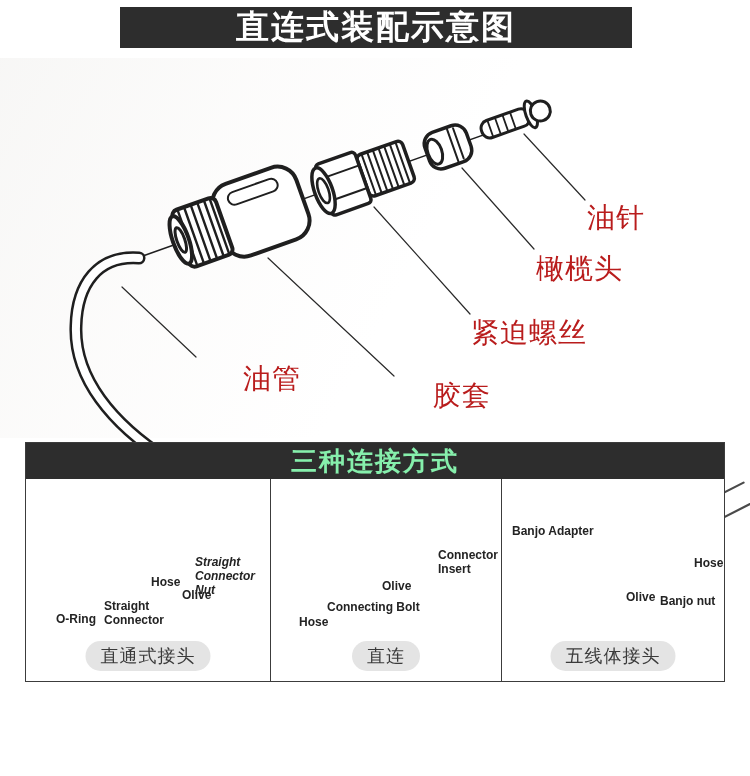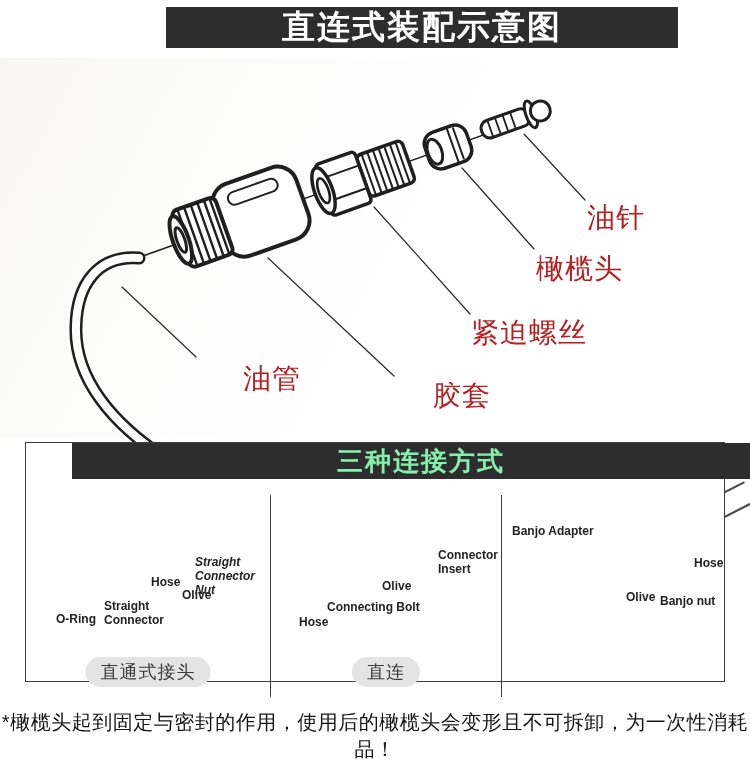--- a/index.html
+++ b/index.html
@@ -1,33 +1,33 @@
 <!DOCTYPE html>
 <html><head>
 <meta charset="utf-8">
 <style>
   html,body{margin:0;padding:0;background:#fff;}
   #page{position:relative;width:750px;height:776px;background:#ffffff;overflow:hidden;
         font-family:"Liberation Sans","DejaVu Sans",sans-serif;color:#111;}
   .wash{position:absolute;left:0;top:58px;width:750px;height:380px;
         background:linear-gradient(118deg,#f1f0ee 0%,#faf9f8 28%,#ffffff 55%);opacity:.55;}
   .banner{position:absolute;background:#2d2d2d;color:#fff;display:flex;
-          align-items:center;justify-content:center;font-weight:bold;margin-left:46px;}
+          align-items:center;justify-content:center;font-weight:bold;}
   #top-banner{left:120px;top:7px;width:512px;height:41px;font-size:33px;letter-spacing:2px;}
   .cn-label{position:absolute;font-size:28px;color:#b91c1c;font-weight:500;
             letter-spacing:1px;white-space:nowrap;}
   #diagram-svg{position:absolute;left:0;top:0;}
   
   #methods-box{position:absolute;left:25px;top:442px;width:700px;height:240px;
                border:1px solid #3c3c3c;box-sizing:border-box;background:#fff;}
   #methods-header{position:absolute;left:0;top:0;width:100%;height:36px;background:#2d2d2d;
                   color:#86efac;display:flex;align-items:center;justify-content:center;
                   font-size:26px;font-weight:bold;letter-spacing:2px;}
   #panels{position:absolute;left:0;top:36px;width:100%;height:202px;display:flex;}
-  .panel{position:relative;height:100%;box-sizing:border-box;margin-top:16px;}
+  .panel{position:relative;height:100%;box-sizing:border-box;}
   .panel.div{border-right:1px solid #3c3c3c;}
   #panel-1{width:245px;} #panel-2{width:231px;} #panel-3{width:222px;}
   .en-label{position:absolute;font-size:12px;color:#232323;line-height:1.18;
             font-weight:bold;letter-spacing:0;}
   .chip{position:absolute;bottom:10px;left:50%;transform:translateX(-50%);
         background:#e4e4e4;color:#3a3a3a;font-size:18px;font-weight:500;letter-spacing:1px;
         padding:3px 15px;border-radius:15px;white-space:nowrap;}
   #footnote{position:absolute;left:0;top:709px;width:750px;text-align:center;
             font-size:20px;color:#141414;letter-spacing:.5px;}
 </style>
@@ -257,34 +257,36 @@
 
   <div id="methods-box">
     <div id="methods-header" class="banner">三种连接方式</div>
     <div id="panels">
       <div class="panel div" id="panel-1">
         <div class="chip">直通式接头</div>
       </div>
       <div class="panel div" id="panel-2">
         <div class="chip">直连</div>
       </div>
+      <div class="panel" id="panel-3">
+        <div class="chip">五线体接头</div>
+      </div>
     </div>
   </div>
 
   <div class="en-label" style="left:56px;top:612px;">O-Ring</div>
   <div class="en-label" style="left:104px;top:599px;width:72px;">Straight Connector</div>
   <div class="en-label" style="left:151px;top:575px;">Hose</div>
   <div class="en-label" style="left:182px;top:588px;">Olive</div>
   <div class="en-label" style="left:195px;top:555px;width:70px;font-style:italic;">Straight Connector Nut</div>
 
   <div class="en-label" style="left:299px;top:615px;">Hose</div>
   <div class="en-label" style="left:327px;top:600px;">Connecting Bolt</div>
   <div class="en-label" style="left:382px;top:579px;">Olive</div>
   <div class="en-label" style="left:438px;top:548px;width:62px;">Connector Insert</div>
 
   <div class="en-label" style="left:512px;top:524px;">Banjo Adapter</div>
   <div class="en-label" style="left:626px;top:590px;">Olive</div>
   <div class="en-label" style="left:660px;top:578px;margin-top:16px;">Banjo nut</div>
   <div class="en-label" style="left:694px;top:556px;">Hose</div>
 
-  <div id="footnote">*橄榄头起到固定与密封的作用，使用后的橄榄头会变形且不可拆卸，为一次性消耗品！</div>
 
 </div>
 
 </body></html>

